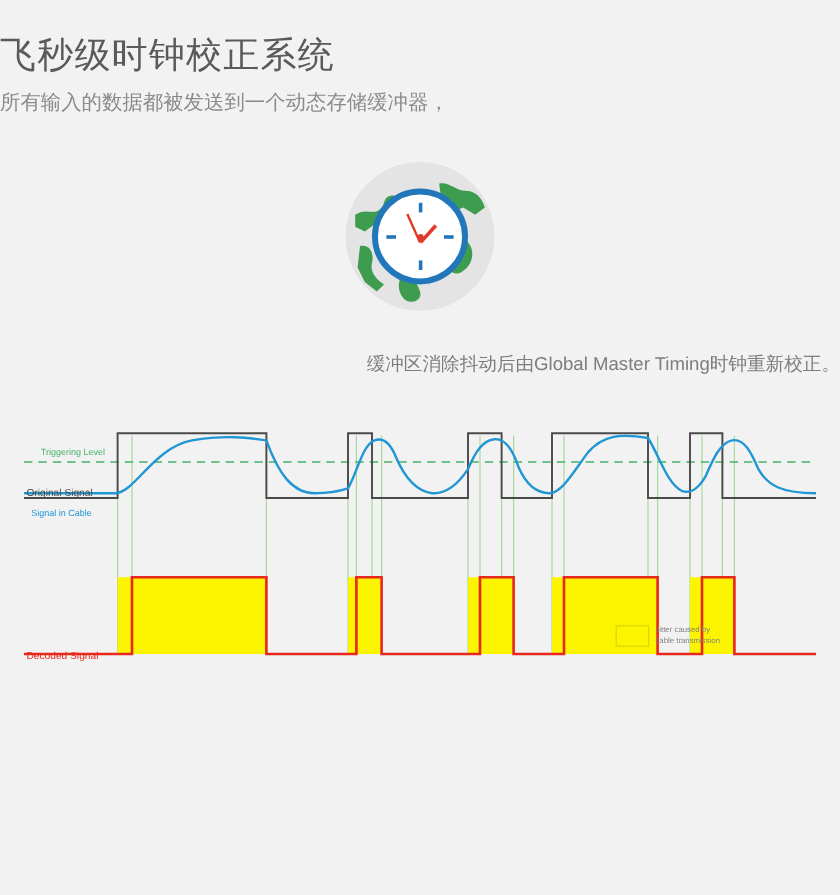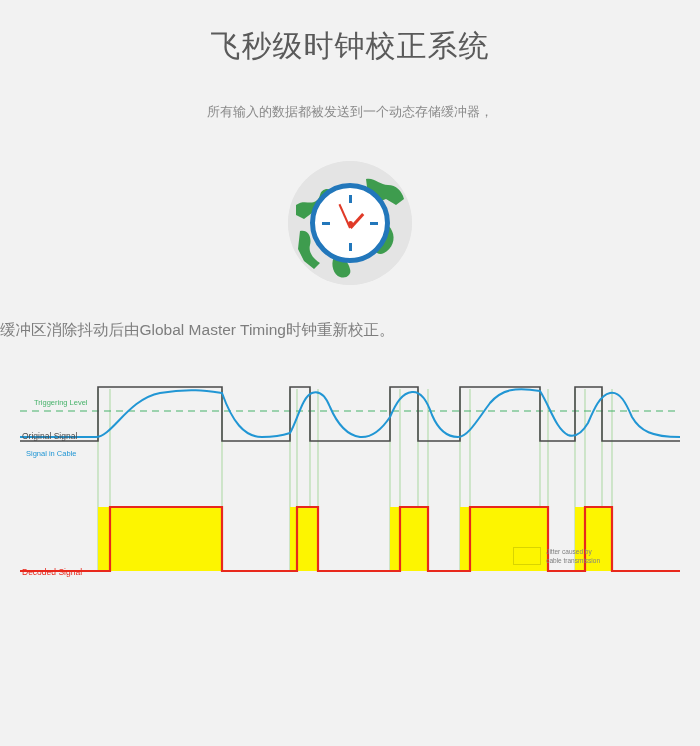--- a/index.html
+++ b/index.html
@@ -13,34 +13,33 @@
     font-family: "Liberation Sans", sans-serif;
     color: #6d6d6d;
     overflow: hidden;
   }
   .page {
     position: relative;
     width: 700px;
     height: 746px;
   }
   .title {
-    text-align: center;
     font-size: 30px;
     color: #5a5a5a;
     letter-spacing: 1px;
     padding-top: 26px;
     font-weight: normal;
     margin: 0;
   }
   .subtitle {
-    text-align: center;
-    font-size: 13px;
+    text-align: left;
+    font-size: 17px;
     color: #8a8a8a;
     line-height: 30px;
-    margin-top: 30px;
+    margin-top: 4px;
   }
   .clock-wrap {
     margin-top: 34px;
     display: flex;
     justify-content: center;
   }
   .clock-outer {
     position: relative;
     width: 124px;
     height: 124px;
@@ -100,21 +99,21 @@
     width: 5px;
     height: 5px;
     border-radius: 50%;
     background: #e03a28;
     left: 50%;
     top: 50%;
     margin-left: -2.5px;
     margin-top: -2.5px;
   }
   .desc {
-    text-align: left;
+    text-align: right;
     font-size: 15.5px;
     color: #7d7d7d;
     line-height: 30px;
     margin-top: 30px;
   }
   .chart-wrap {
     margin-top: 14px;
     width: 636px;
     height: 300px;
     position: relative;

